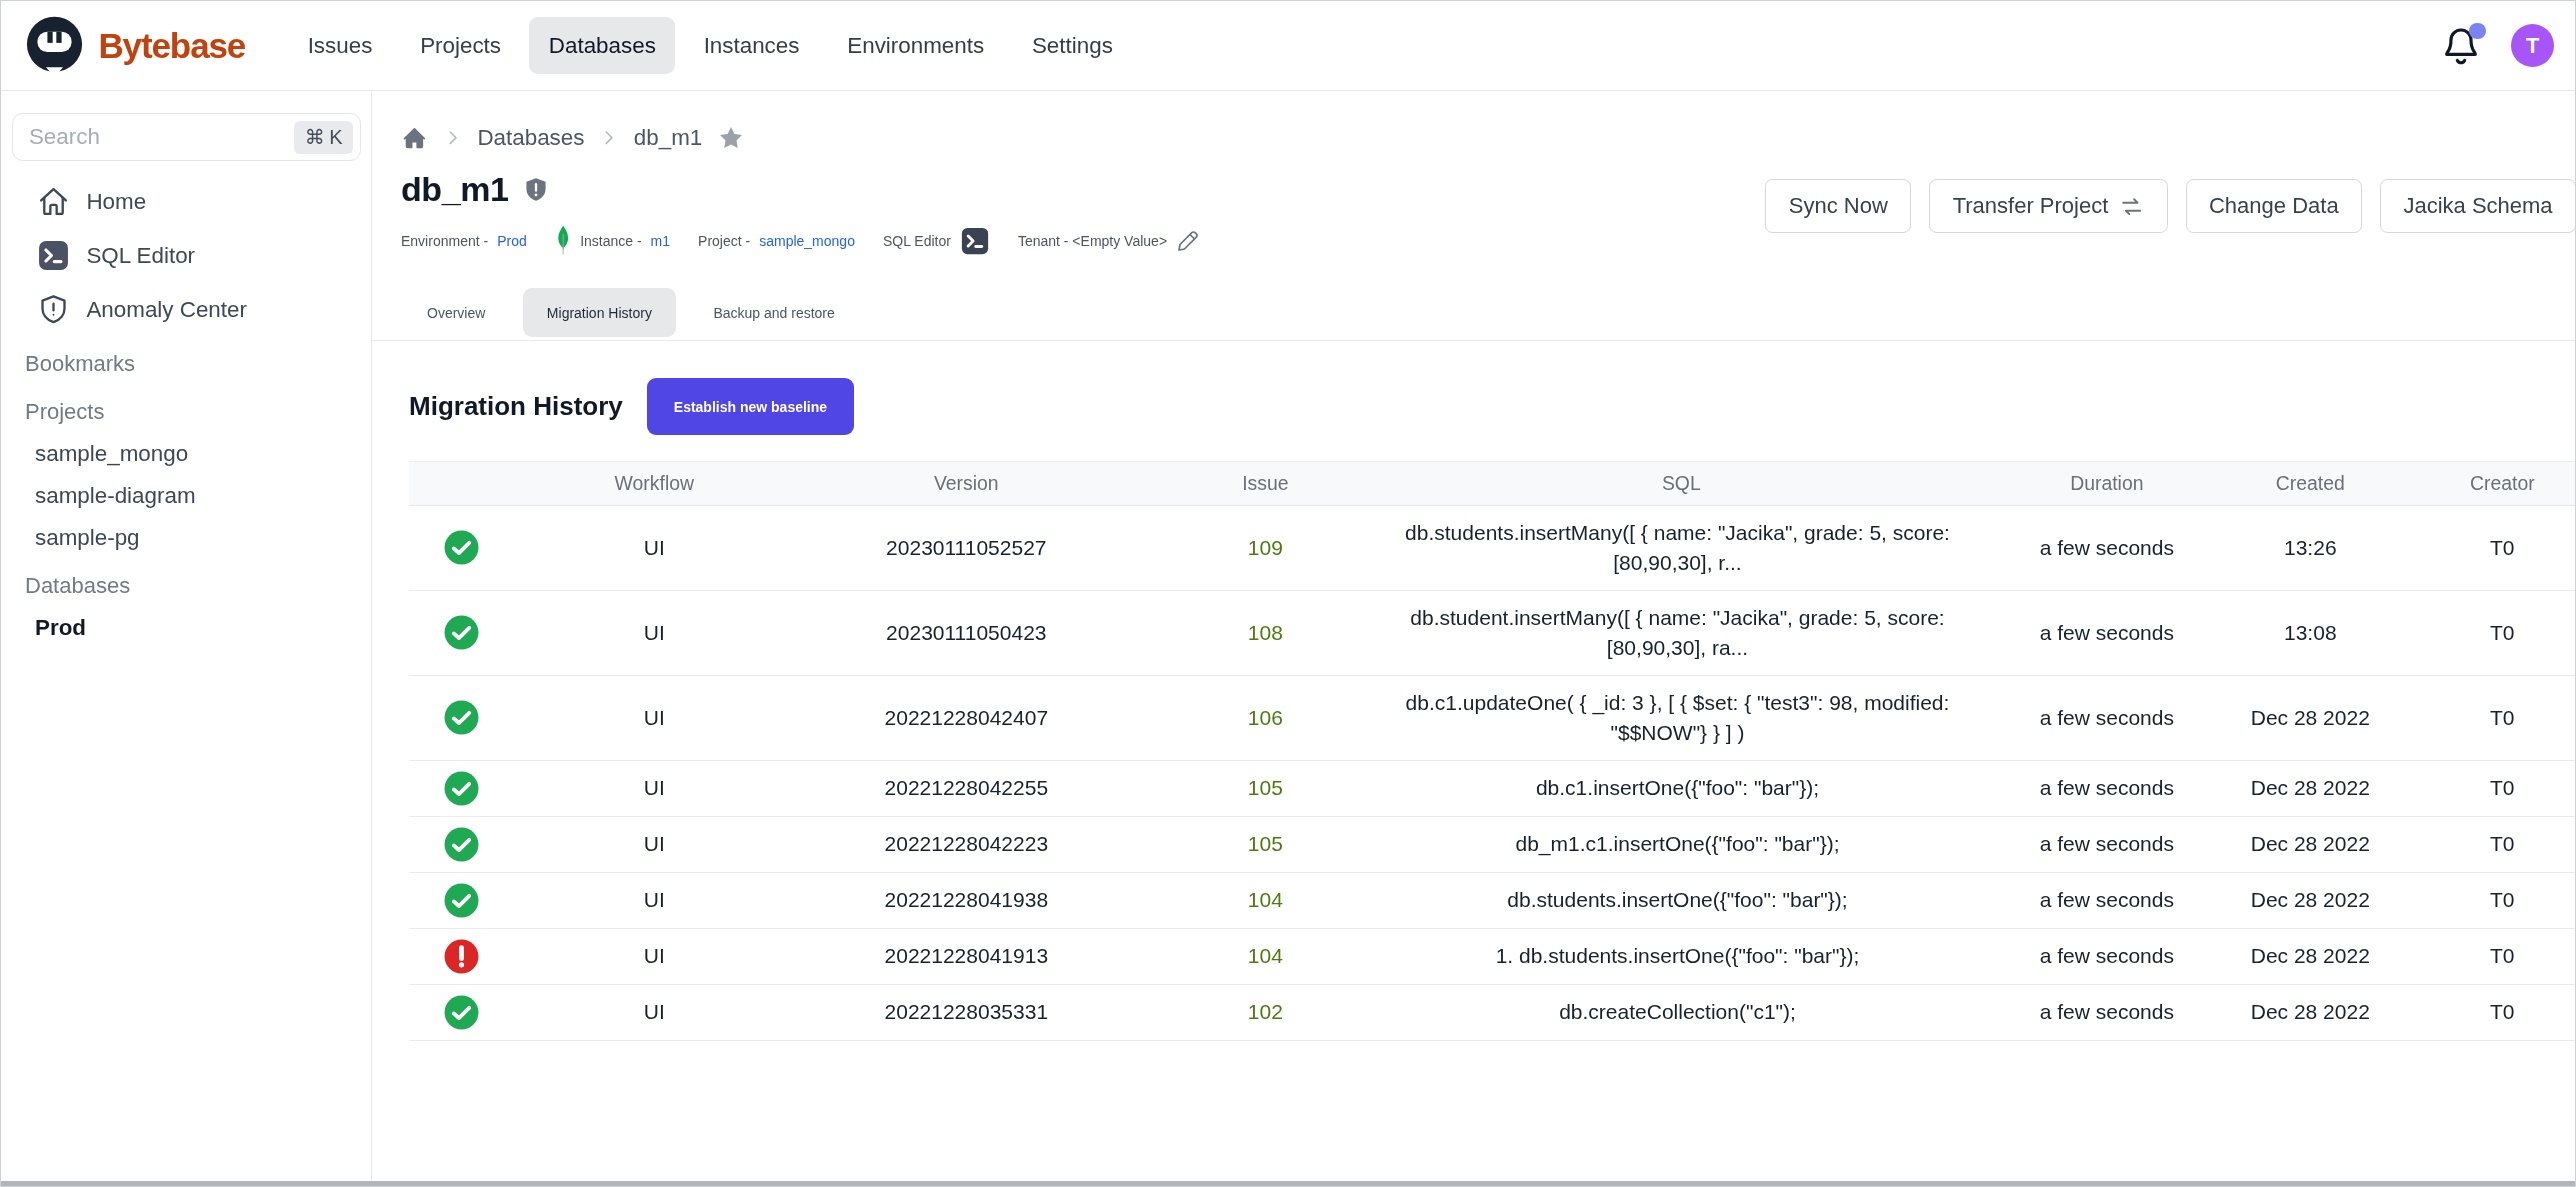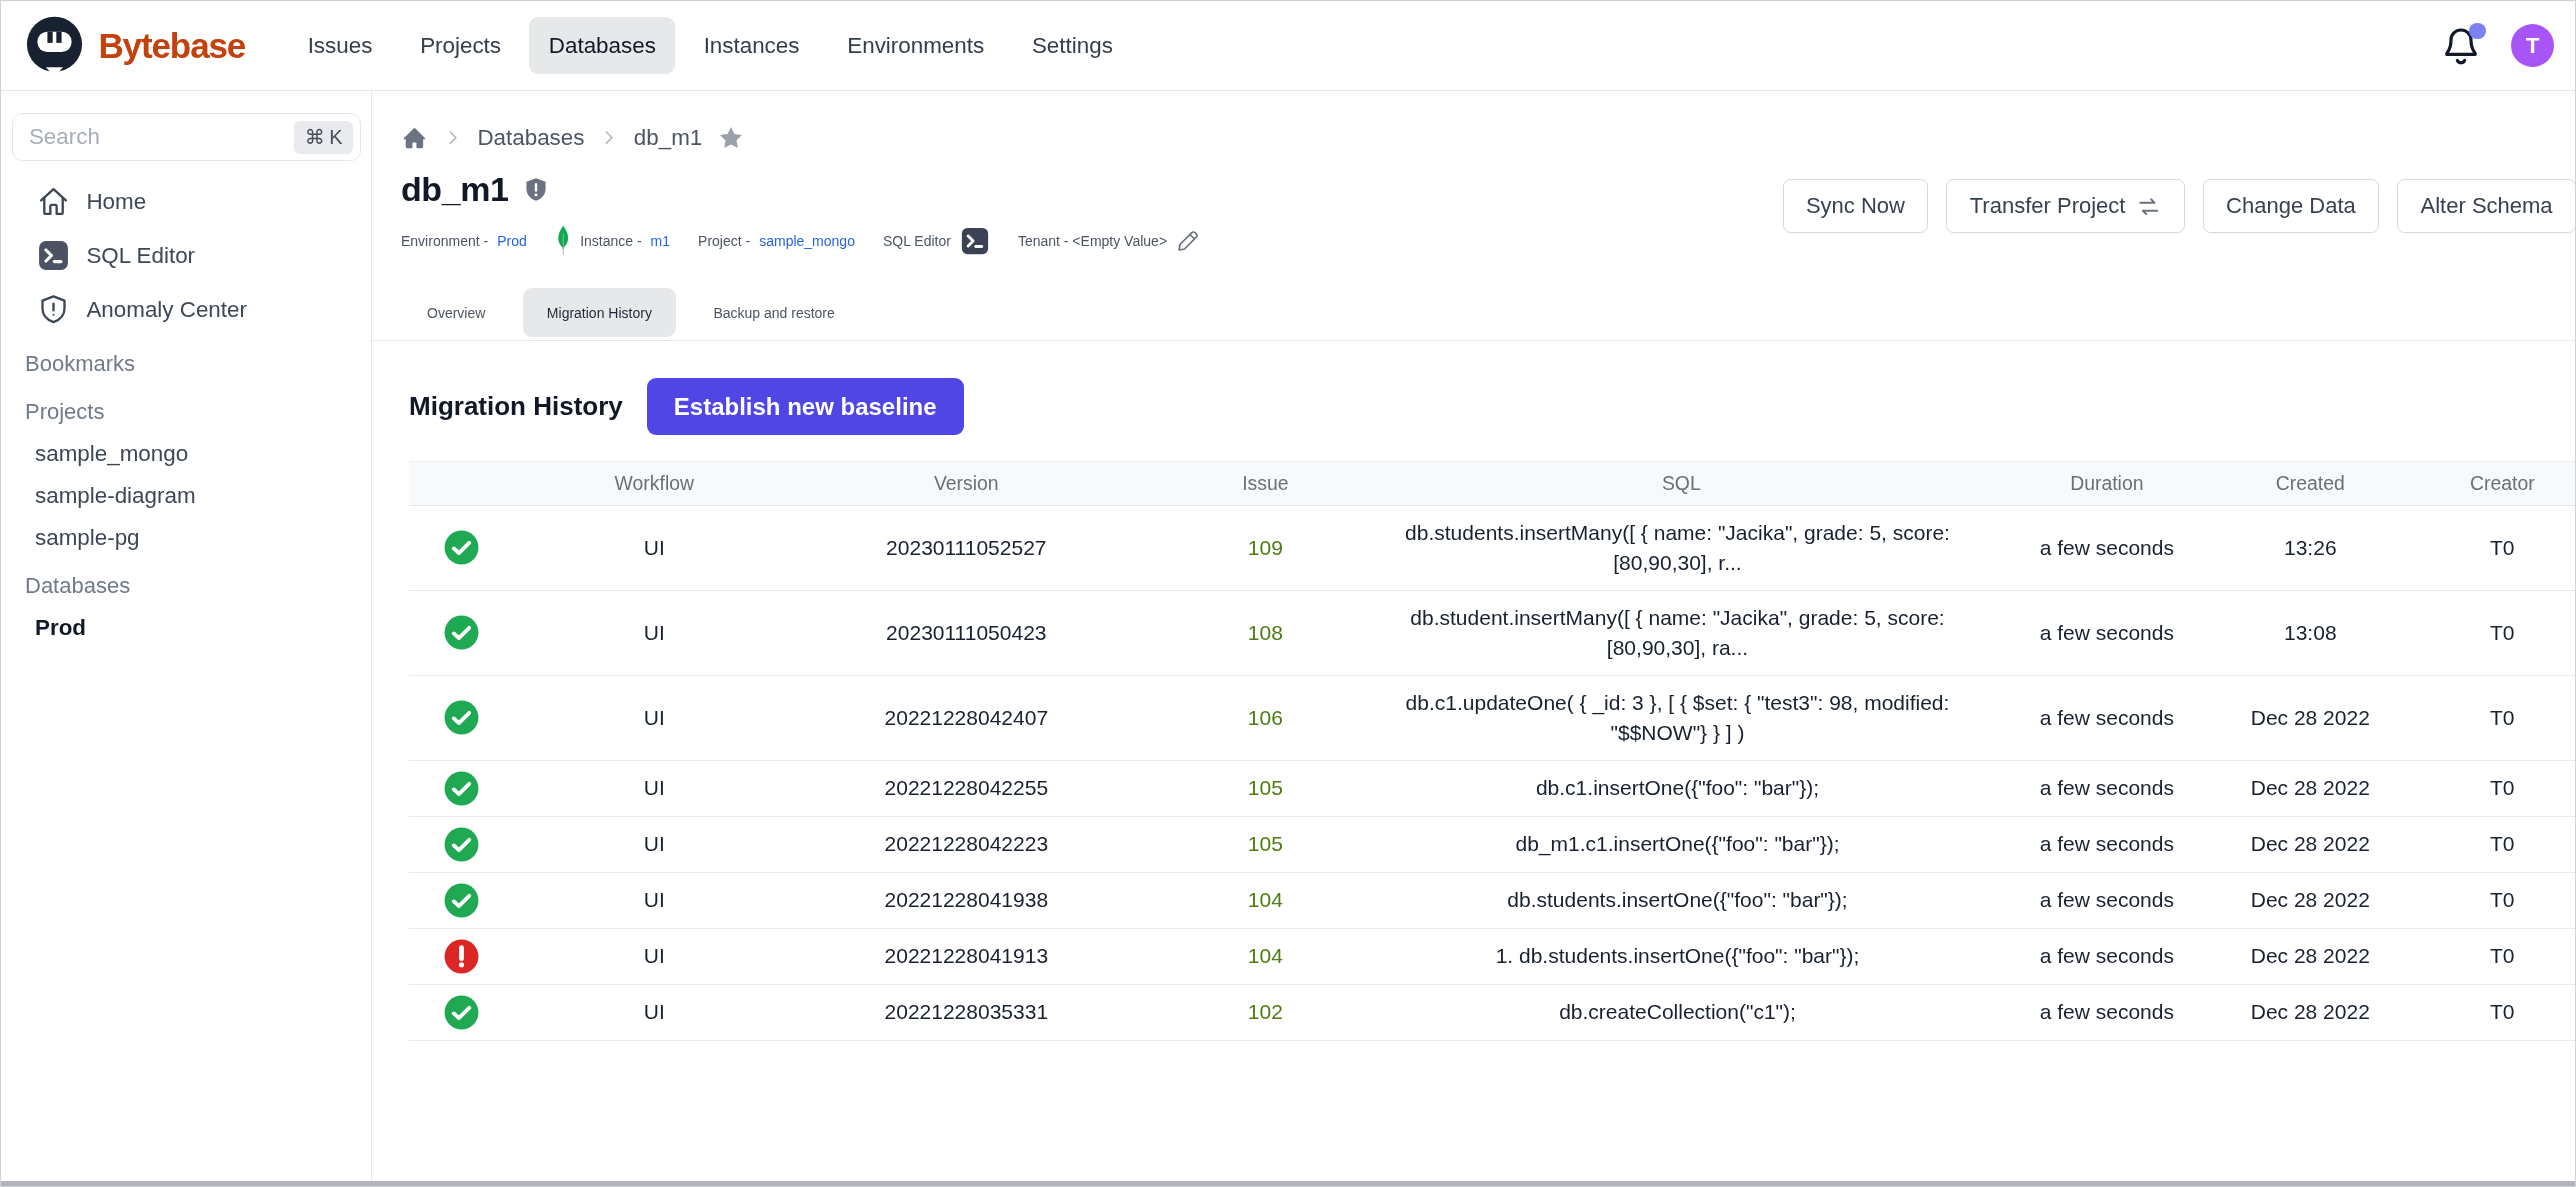--- a/index.html
+++ b/index.html
@@ -47,21 +47,21 @@
   .meta-link { color:#2563eb; cursor:pointer; }
   .actions { margin-left:auto; display:flex; gap:18px; margin-top:9px; }
   .action-btn { height:54px; border:0.7px solid #d4d7dc; border-radius:7.5px; background:#fff; display:flex; align-items:center; gap:10.5px; padding:0 22.4px; font-size:22px; color:#374151; font-family:inherit; cursor:pointer; }
   
   .tabs-row { margin-top:31px; padding-left:31px; border-bottom:1.5px solid #e9eaec; display:flex; gap:13.5px; padding-bottom:3px; }
   .tab { height:49px; padding:0 24px; display:flex; align-items:center; font-size:14px; color:#4b5563; border-radius:9px; cursor:pointer; }
   .tab.active { background:#e7e8ea; color:#1f2937; }
   
   .mig-head { margin:37px 0 0 37px; display:flex; align-items:center; gap:24px; }
   .mig-title { font-size:26px; font-weight:700; color:#111827; }
-  .baseline-btn { height:57px; background:#4f46e5; color:#fff; border:none; border-radius:9px; padding:0 27px; font-size:24px; font-weight:600; font-family:inherit; cursor:pointer; }
+  .baseline-btn { height:57px; background:#4f46e5; color:#fff; border:none; border-radius:9px; padding:0 27px; font-size:14px; font-weight:600; font-family:inherit; cursor:pointer; }
   .table { margin:25.4px 0 0 37px; width:2198px;text-align:center; }
   .thead, .trow { display:grid; grid-template-columns:148px 217px 407px 191px 641px 210px 197px 1fr; align-items:center; }
   .thead { background:#f8f9fa; border-top:0.7px solid #eceef0; border-bottom:0.7px solid #e5e7eb; height:45px; font-size:19.4px; color:#697078; }
   .trow { border-bottom:0.7px solid #e9eaec; min-height:56px; font-size:21px; color:#18212f; }
   .cell { padding-right:22.4px; }
   .c-status { padding-left:34px; display:flex; align-items:center; }
   .issue-link { color:#4d7c0f; text-decoration:none; cursor:pointer; }
   .sql-cell { line-height:30px; padding:12px 30px 12px 0; word-break:break-word; }
   
   .bottom-strip { position:absolute; bottom:0; left:0; width:100%; height:5.2px; background:#b2b5b9; }
@@ -238,21 +238,21 @@
         <button class="action-btn">
           <span>Transfer Project</span>
           <span class="icon">
             <svg width="25.4" height="25.4" viewBox="0 0 24 24" fill="none" stroke="#6b7280" stroke-width="1.8" stroke-linecap="round" stroke-linejoin="round">
                 <path d="M4 8.2h13.5l-3.2-3.2"></path>
                 <path d="M20 15.8H6.5l3.2 3.2"></path>
               </svg>
           </span>
         </button>
         <button class="action-btn">Change Data</button>
-        <button class="action-btn">Alter Schema</button>
+        <button class="action-btn">Jacika Schema</button>
       </div>
     </div>
 
     <div class="tabs-row">
       <div class="tab">Overview</div>
       <div class="tab active">Migration History</div>
       <div class="tab">Backup and restore</div>
     </div>
 
     <div class="mig-head">

